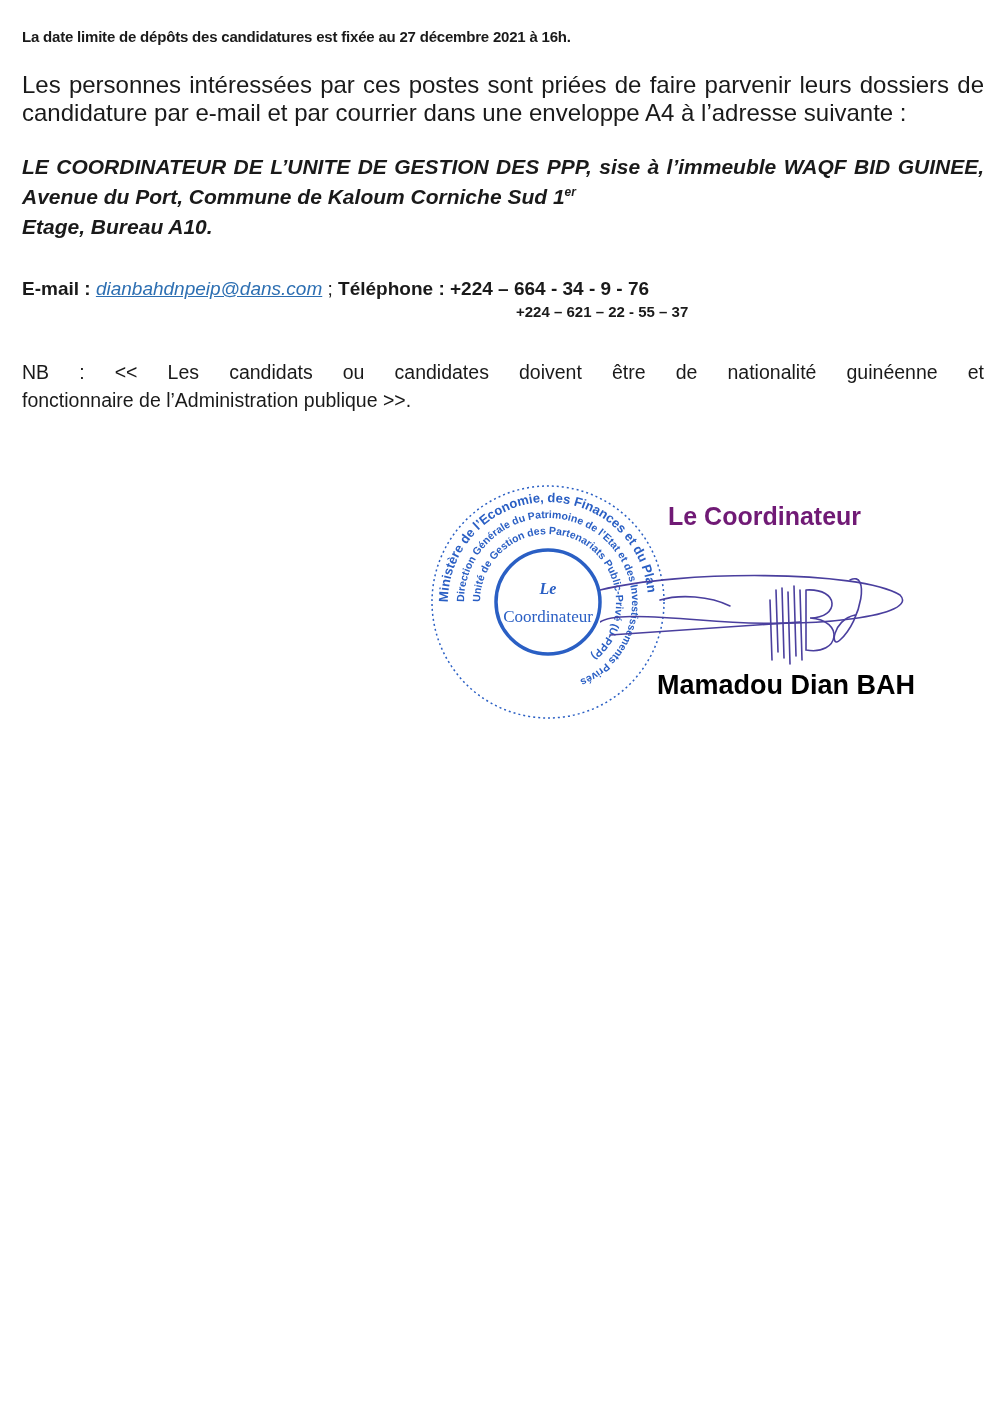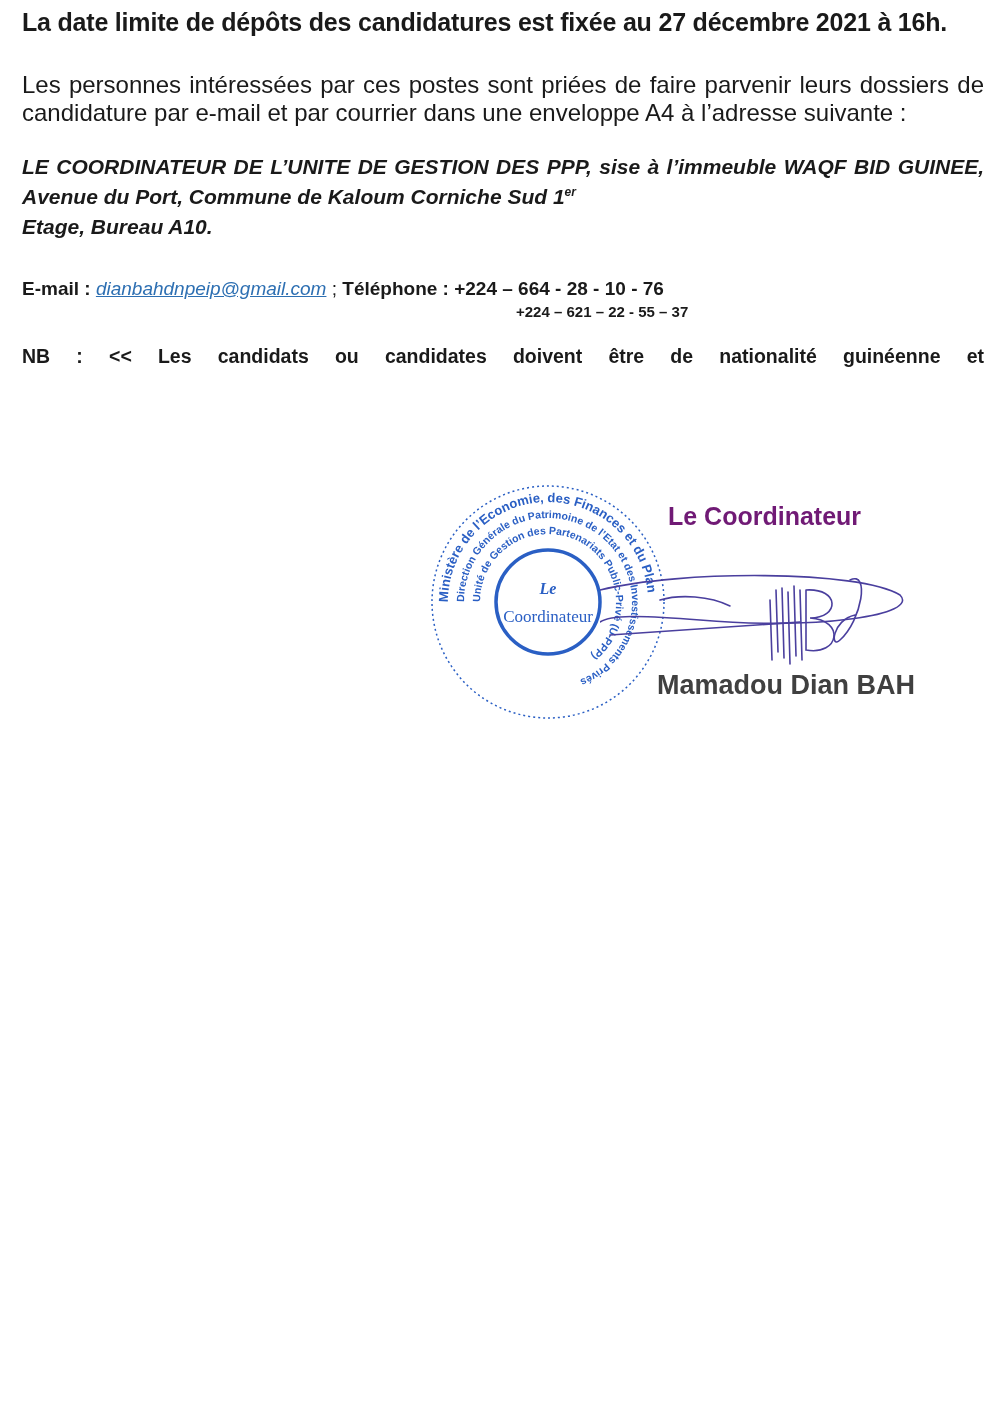--- a/index.html
+++ b/index.html
@@ -1,52 +1,53 @@
 <!DOCTYPE html>
 <html><head>
 <meta charset="utf-8">
 <style>
   html, body { margin: 0; padding: 0; background: #ffffff; }
   body { width: 1000px; height: 1414px; position: relative; overflow: hidden;
          font-family: "Liberation Sans", sans-serif; color: #1a1a1a; }
   .p { position: absolute; left: 22px; width: 962px; text-align: justify; text-align-last: left; }
-  .deadline { top: 8px; font-size: 25px; font-weight: bold; letter-spacing: -0.2px; }
+  .deadline { top: 28px; font-size: 15px; font-weight: bold; letter-spacing: -0.2px; }
   .intro { top: 71px; font-size: 24px; line-height: 28px; }
   .address { top: 152px; font-size: 21px; line-height: 30px; font-weight: bold; font-style: italic; }
   .address sup { font-size: 12px; vertical-align: 8px; line-height: 0; }
   .contact { top: 274px; font-size: 19px; line-height: 29px; }
   .contact .lbl { font-weight: bold; }
   .contact a { color: #2d6fb2; font-style: italic; text-decoration: underline; }
   .contact .phone { font-weight: bold; }
   .phone2 { position: absolute; top: 303px; left: 516px; font-size: 15px; font-weight: bold; }
-  .nb { top: 342px; font-size: 19.5px; line-height: 28px; font-weight: bold; text-align-last: left; }
+  .nb { top: 358px; font-size: 19.5px; line-height: 28px; font-weight: normal; text-align-last: left; }
   .nb .l1 { text-align: justify; text-align-last: justify; display: block; }
   .title { position: absolute; left: 668px; top: 502px; font-size: 25px; font-weight: bold; color: #701a75; }
-  .name { position: absolute; left: 657px; top: 670px; font-size: 27px; font-weight: bold; color: #404040; }
+  .name { position: absolute; left: 657px; top: 670px; font-size: 27px; font-weight: bold; color: #000000; }
   .stamp { position: absolute; left: 428px; top: 482px; width: 240px; height: 240px; }
   .signature { position: absolute; left: 600px; top: 560px; width: 320px; height: 120px; }
 </style>
 </head>
 <body>
 
 <div class="p deadline">La date limite de dépôts des candidatures est fixée au 27 décembre 2021 à 16h.</div>
 
 <div class="p intro">Les personnes intéressées par ces postes sont priées de faire parvenir leurs dossiers de candidature par e-mail et par courrier dans une enveloppe A4 à l’adresse suivante :</div>
 
 <div class="p address"><span>LE COORDINATEUR DE L’UNITE DE GESTION DES PPP, sise à l’immeuble WAQF BID GUINEE, Avenue du Port, Commune de Kaloum Corniche Sud 1</span><sup>er</sup><br><span> Etage, Bureau A10.</span></div>
 
 <div class="p contact">
   <span class="lbl">E-mail :</span>
-  <a href="mailto:dianbahdnpeip@gmail.com">dianbahdnpeip@gmail.com</a><span> ; </span><span class="lbl">Téléphone :</span>
-  <span class="phone">+224 – 664 - 28 - 10 - 76</span>
+  <a href="mailto:dianbahdnpeip@gmail.com">dianbahdnpeip@dans.com</a><span> ; </span><span class="lbl">Téléphone :</span>
+  <span class="phone">+224 – 664 - 34 - 9 - 76</span>
 </div>
 <div class="phone2">+224 – 621 – 22 - 55 – 37</div>
 
 <div class="p nb">
   <span class="l1">NB : &lt;&lt; Les candidats ou candidates doivent être de nationalité guinéenne et</span>
+  <span>fonctionnaire de l’Administration publique &gt;&gt;.</span>
 </div>
 
 <svg class="stamp" viewBox="0 0 240 240">
   <defs>
     <path id="ringOuter" d="M 120,120 m -100,0 a 100,100 0 1,1 200,0 a 100,100 0 1,1 -200,0"></path>
     <path id="ringMid" d="M 120,120 m -84,0 a 84,84 0 1,1 168,0 a 84,84 0 1,1 -168,0"></path>
     <path id="ringInner" d="M 120,120 m -68,0 a 68,68 0 1,1 136,0 a 68,68 0 1,1 -136,0"></path>
   </defs>
   <circle cx="120" cy="120" r="116" fill="none" stroke="#2a5fc4" stroke-width="1.5" stroke-dasharray="2 3"></circle>
   <circle cx="120" cy="120" r="52" fill="none" stroke="#2a5fc4" stroke-width="3.5"></circle>

